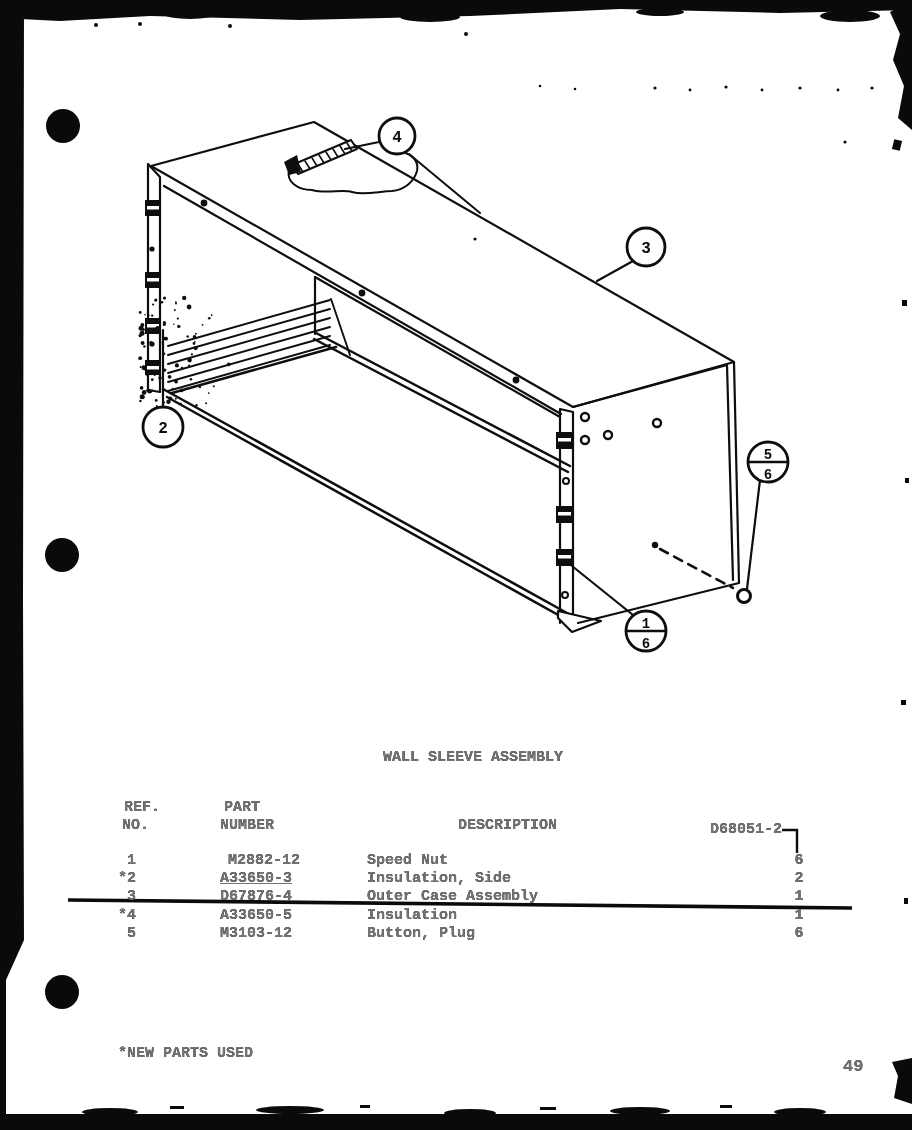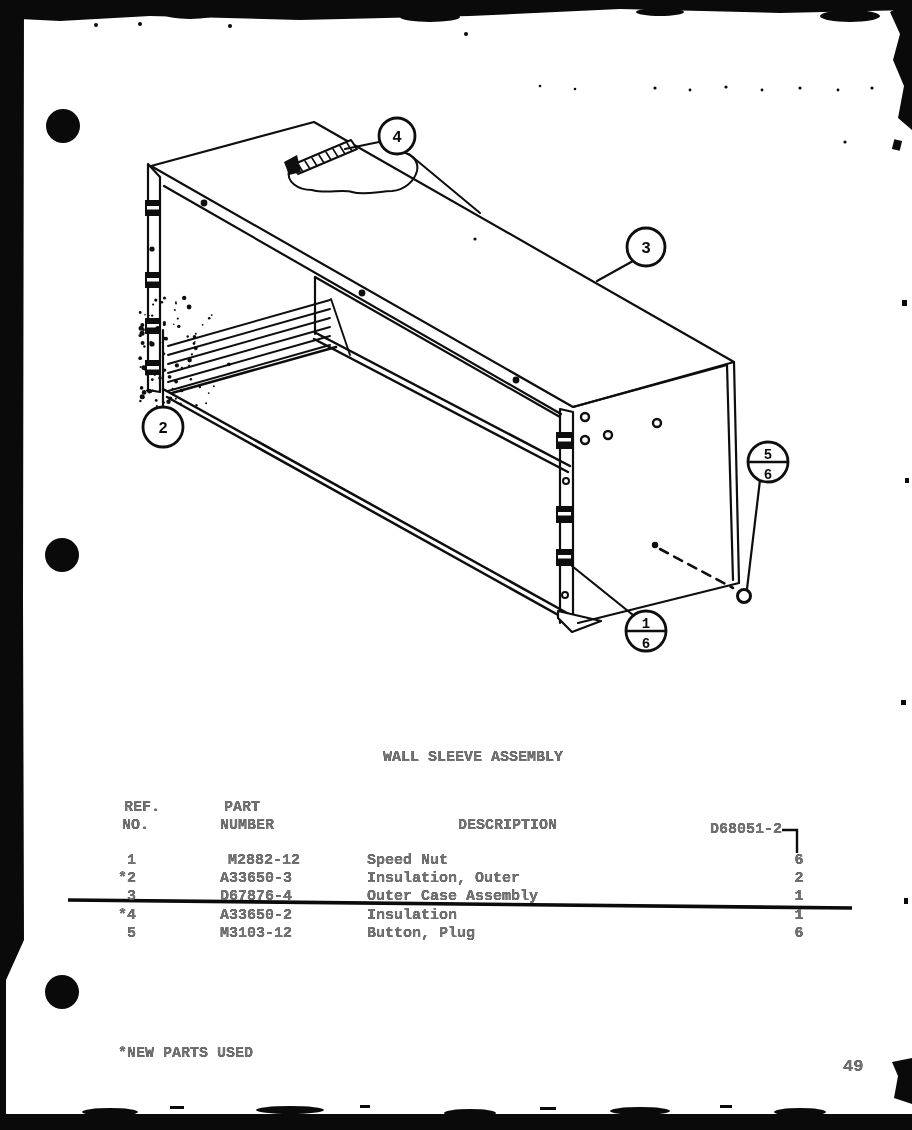--- a/index.html
+++ b/index.html
@@ -261,31 +261,31 @@
   <div class="txt" style="left:220px;top:818px;">NUMBER</div>
   <div class="txt" style="left:458px;top:818px;">DESCRIPTION</div>
   <div class="txt" style="left:710px;top:822px;">D68051-2</div>
 
   <div class="txt refcell" style="left:108px;top:853px;">1</div>
   <div class="txt" style="left:220px;top:853px;margin-left:8px;">M2882-12</div>
   <div class="txt" style="left:367px;top:853px;">Speed Nut</div>
   <div class="txt qty" style="left:790px;top:853px;">6</div>
 
   <div class="txt refcell" style="left:108px;top:871px;">*2</div>
-  <div class="txt" style="left:220px;top:871px;">A33650-3</div>
-  <div class="txt" style="left:367px;top:871px;">Insulation, Outer</div>
+  <div class="txt" style="left:220px;top:871px;text-decoration:underline;">A33650-3</div>
+  <div class="txt" style="left:367px;top:871px;">Insulation, Side</div>
   <div class="txt qty" style="left:790px;top:871px;">2</div>
 
   <div class="txt refcell" style="left:108px;top:889px;">3</div>
   <div class="txt" style="left:220px;top:889px;">D67876-4</div>
   <div class="txt" style="left:367px;top:889px;">Outer Case Assembly</div>
   <div class="txt qty" style="left:790px;top:889px;">1</div>
 
   <div class="txt refcell" style="left:108px;top:908px;">*4</div>
-  <div class="txt" style="left:220px;top:908px;">A33650-2</div>
+  <div class="txt" style="left:220px;top:908px;">A33650-5</div>
   <div class="txt" style="left:367px;top:908px;">Insulation</div>
   <div class="txt qty" style="left:790px;top:908px;">1</div>
 
   <div class="txt refcell" style="left:108px;top:926px;">5</div>
   <div class="txt" style="left:220px;top:926px;">M3103-12</div>
   <div class="txt" style="left:367px;top:926px;">Button, Plug</div>
   <div class="txt qty" style="left:790px;top:926px;">6</div>
 
   <div class="txt" style="left:118px;top:1046px;">*NEW PARTS USED</div>
   <div class="txt" style="left:843px;top:1051px;font-size:17px;margin-top:8px;">49</div>

